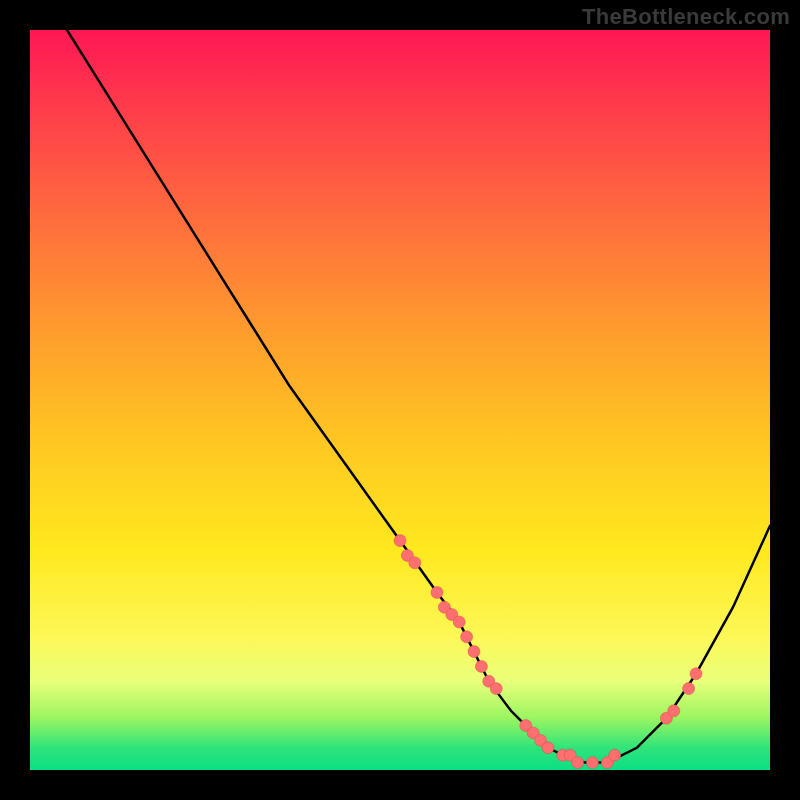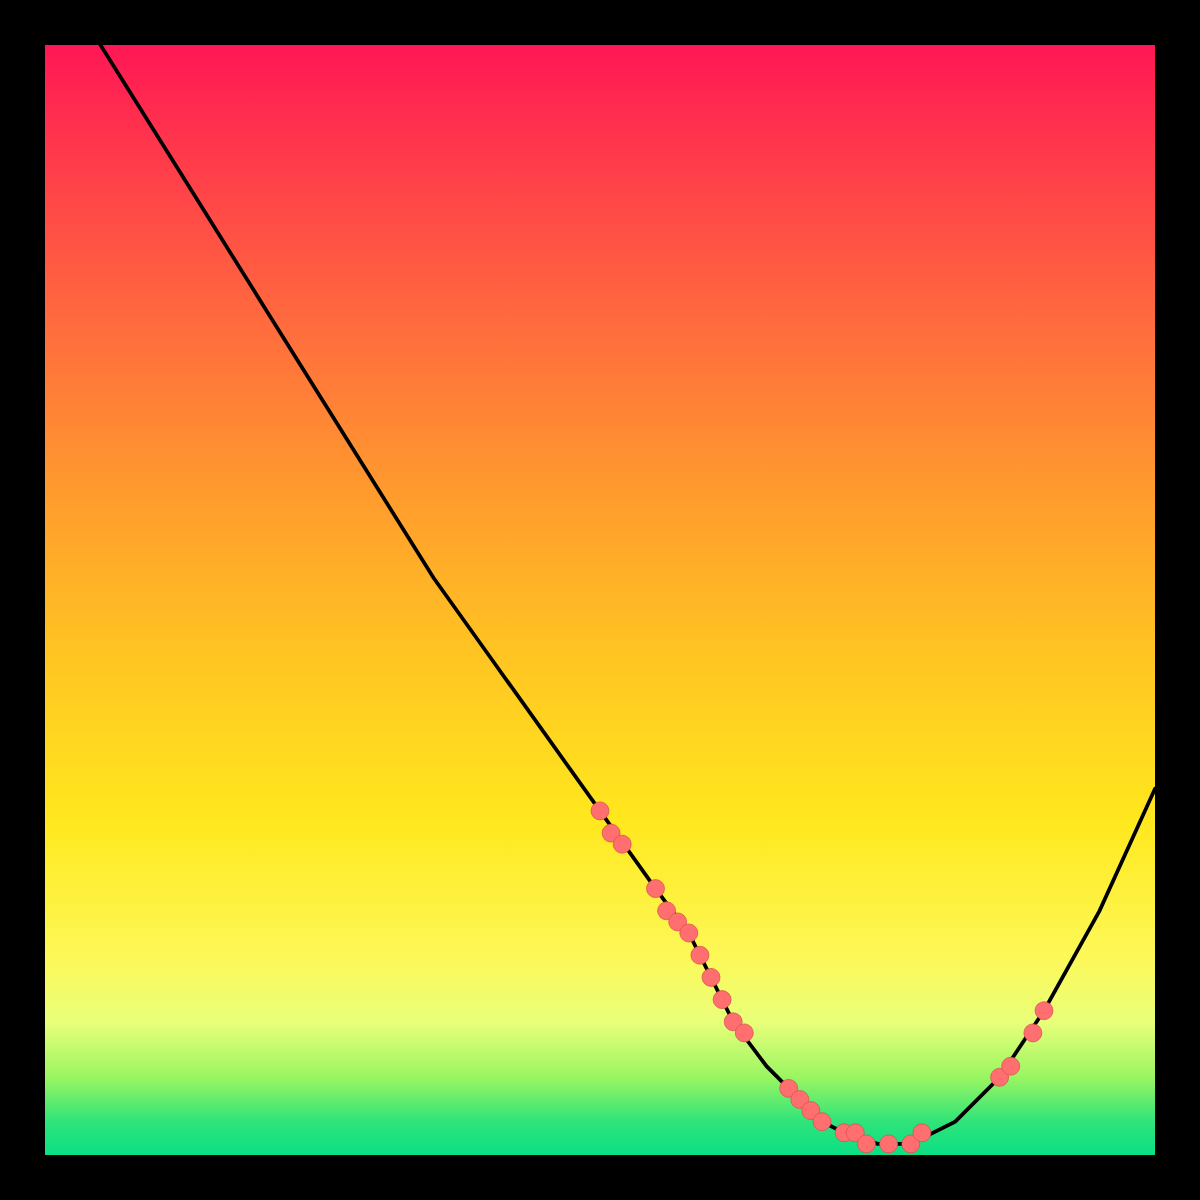--- a/index.html
+++ b/index.html
@@ -51,20 +51,21 @@
     left: 0;
     top: 0;
     width: 740px;
     height: 740px;
   }
 </style>
 </head>
 <body>
 
 <div class="stage">
+  <div class="watermark">TheBottleneck.com</div>
   <div class="plot">
     <svg class="overlay" viewBox="0 0 740 740" preserveAspectRatio="none">
       <path id="curve-path" fill="none" stroke="#000" stroke-width="2.5" stroke-linecap="round" d="M37.0 0.0 L74.0 59.2 L111.0 118.4 L148.0 177.6 L185.0 236.8 L222.0 296.0 L259.0 355.2 L296.0 407.0 L333.0 458.8 L370.0 510.6 L407.0 562.4 L429.2 592.0 L444.0 621.6 L458.8 651.2 L481.0 680.8 L503.2 703.0 L518.0 717.8 L532.8 725.2 L555.0 732.6 L577.2 732.6 L606.8 717.8 L636.4 688.2 L666.0 643.8 L703.0 577.2 L740.0 495.8"></path>
       <g id="markers">
           <circle cx="370.0" cy="510.6" r="6" fill="#ff6f6f" stroke="#d94f4f" stroke-width="0.5"></circle>
           <circle cx="377.4" cy="525.4" r="6" fill="#ff6f6f" stroke="#d94f4f" stroke-width="0.5"></circle>
           <circle cx="384.8" cy="532.8" r="6" fill="#ff6f6f" stroke="#d94f4f" stroke-width="0.5"></circle>
           <circle cx="407.0" cy="562.4" r="6" fill="#ff6f6f" stroke="#d94f4f" stroke-width="0.5"></circle>
           <circle cx="414.4" cy="577.2" r="6" fill="#ff6f6f" stroke="#d94f4f" stroke-width="0.5"></circle>
           <circle cx="421.8" cy="584.6" r="6" fill="#ff6f6f" stroke="#d94f4f" stroke-width="0.5"></circle>

